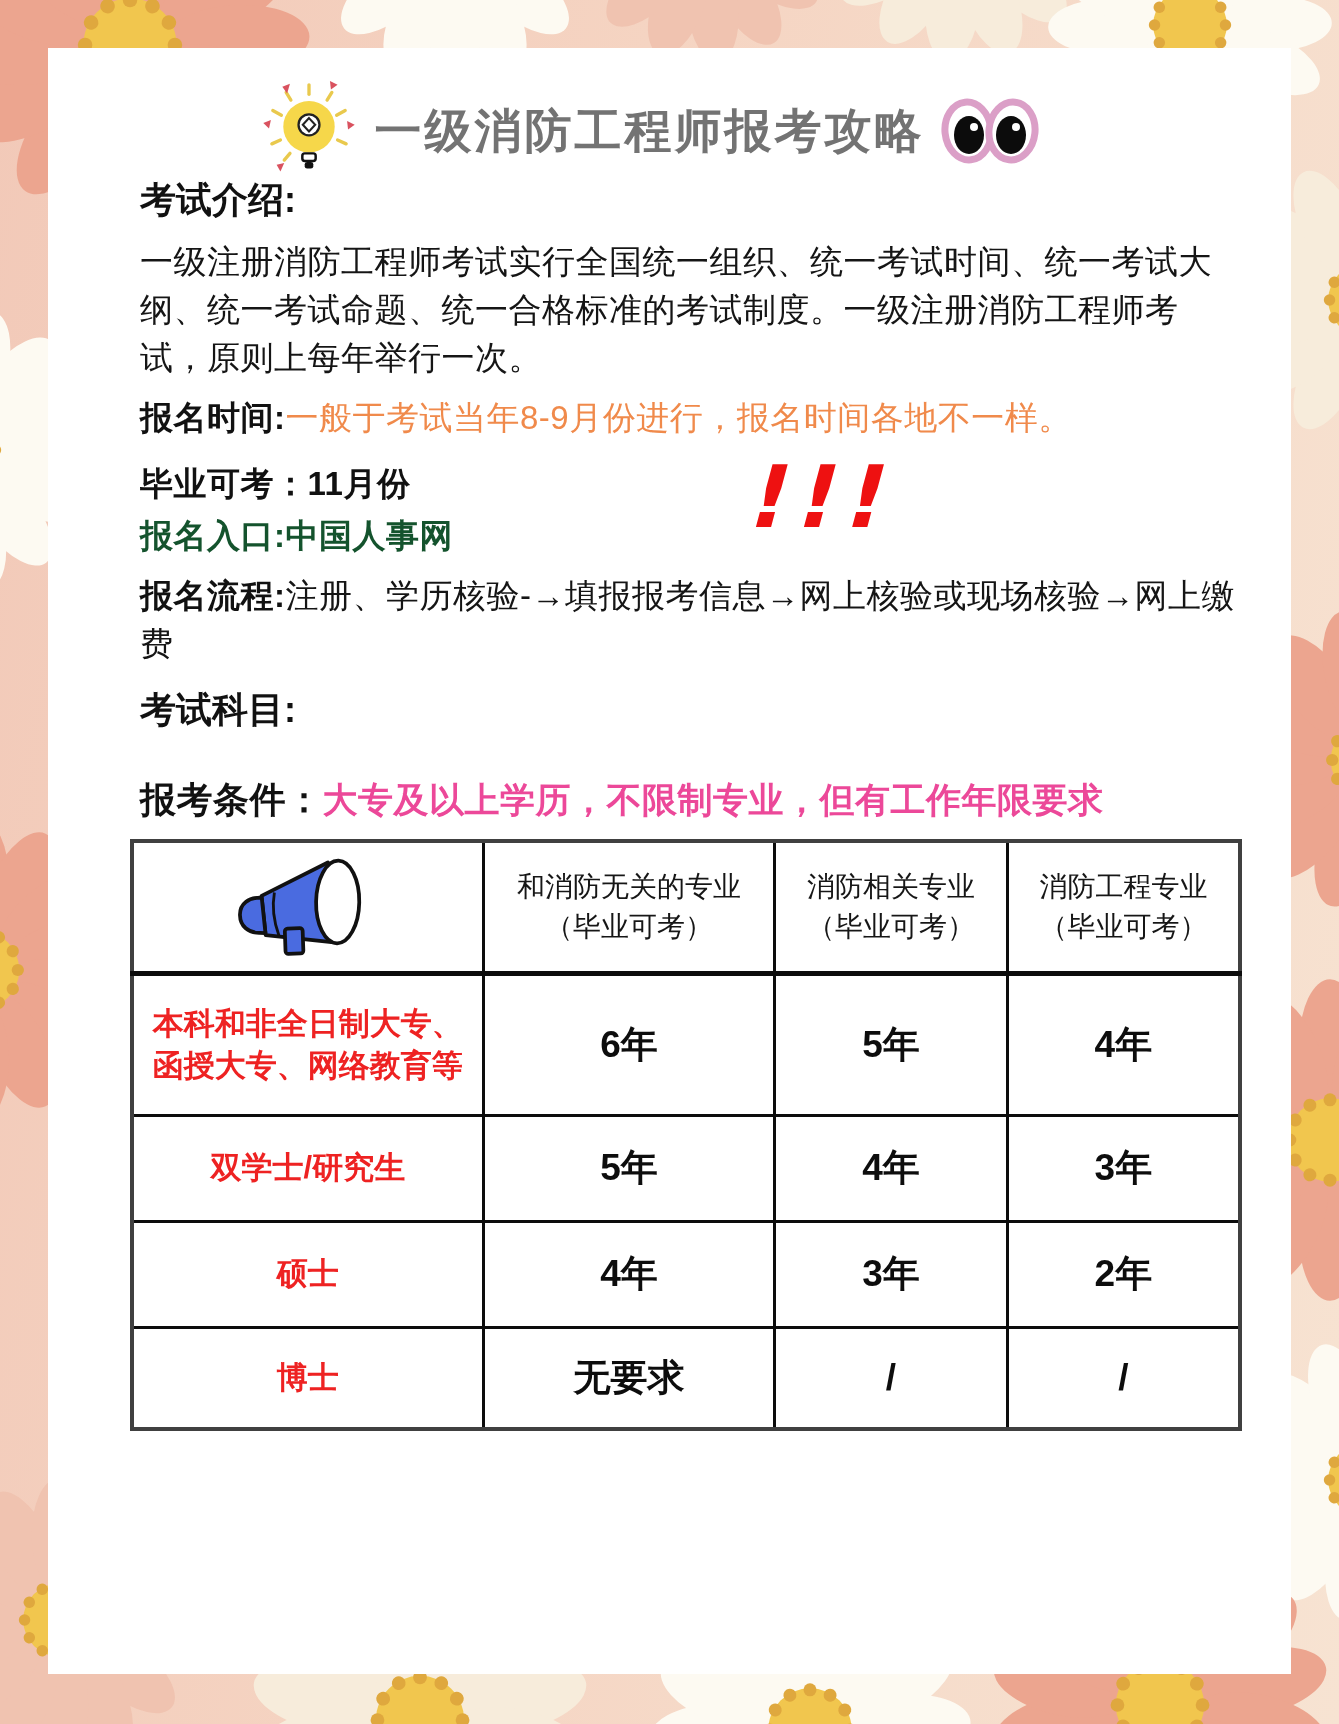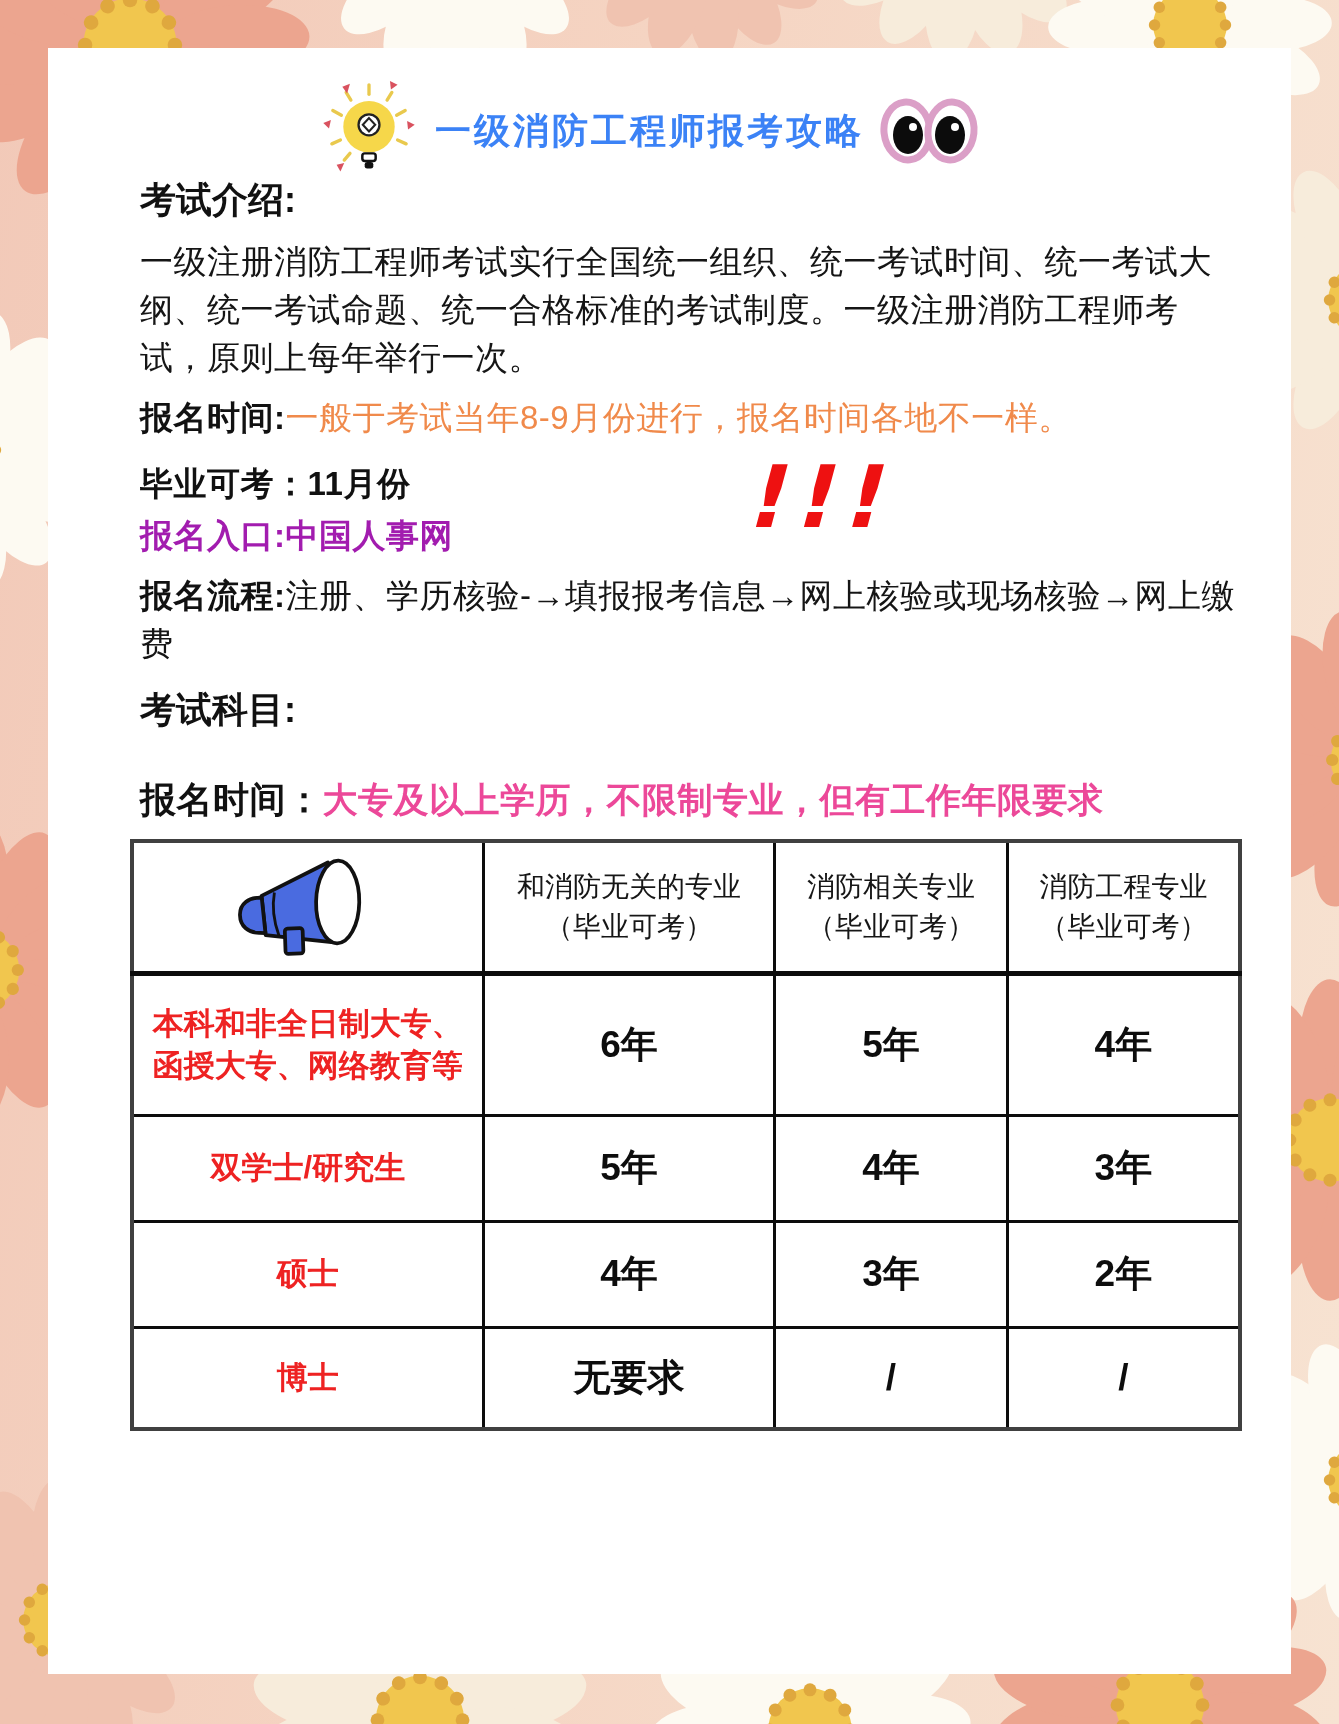--- a/index.html
+++ b/index.html
@@ -11,30 +11,30 @@
   #flower-layer{position:absolute;inset:0;z-index:0;}
   .daisy{position:absolute;}
   .card{
     position:absolute;left:48px;top:48px;right:48px;bottom:50px;
     background:#ffffff;z-index:1;
     padding:36px 52px 0 92px;box-sizing:border-box;
   }
   .title-row{display:flex;align-items:center;justify-content:center;height:94px;margin:0 120px 0 40px;gap:16px;}
   .bulb-wrap svg{display:block;}
   .page-title{
-    margin:0;font-size:36px;font-weight:900;color:#3b82f6;letter-spacing:3px;white-space:nowrap;
+    margin:0;font-size:47px;font-weight:900;color:#737373;letter-spacing:3px;white-space:nowrap;
   }
   .eyes-wrap svg{display:block;}
   h2.sec{margin:0;font-size:36px;font-weight:800;color:#111;line-height:44px;} 
   p{margin:0;}
   .body{font-size:33px;line-height:48px;color:#151515;font-weight:500;letter-spacing:0.5px;}
   .line{font-size:33px;line-height:44px;letter-spacing:0.5px;}
   b.blk{color:#111;font-weight:800;}
   .orange{color:#f08a4b;font-weight:500;}
-  .redtxt{color:#a21caf;font-weight:800;}
+  .redtxt{color:#14532d;font-weight:800;}
   .bluetxt{color:#ec4899;font-weight:600;}
   .green{color:#7ed957;font-weight:800;}
   .nowrap{white-space:nowrap;}
   .emph-wrap{position:relative;}
   .bangbang{
     position:absolute;left:612px;top:-8px;
     font-size:86px;font-weight:900;font-style:italic;color:#ee1111;
     letter-spacing:9px;transform:skewX(-4deg);line-height:1;
     font-family:"DejaVu Sans","Liberation Sans",sans-serif;
   }
@@ -552,21 +552,21 @@
     <p class="line" style="margin-top:22px;"><b class="blk">毕业可考：</b><b class="blk">11月份</b></p>
     <p class="line" style="margin-top:8px;"><b class="redtxt">报名入口:</b><b class="redtxt">中国人事网</b></p>
     <div class="bangbang">!!!</div>
   </div>
 
   <p class="body" style="margin-top:14px;"><b class="blk">报名流程:</b><span>注册、学历核验-→填报报考信息→网上核验或现场核验→网上缴费</span></p>
 
   <h2 class="sec" style="margin-top:20px;">考试科目:</h2>
 
 
-  <p class="line" style="margin-top:46px;"><b class="blk" style="font-size:36px;">报名时间：</b><span class="bluetxt" style="font-size:35px;">大专及以上学历，不限制专业，但有工作年限要求</span></p>
+  <p class="line" style="margin-top:46px;"><b class="blk" style="font-size:36px;">报考条件：</b><span class="bluetxt" style="font-size:35px;">大专及以上学历，不限制专业，但有工作年限要求</span></p>
 
   <table class="qual">
     <colgroup>
       <col style="width:31.7%">
         <col style="width:26.3%">
         <col style="width:21%">
         <col style="width:21%">
     </colgroup>
     <tbody>
         <tr class="thead">

